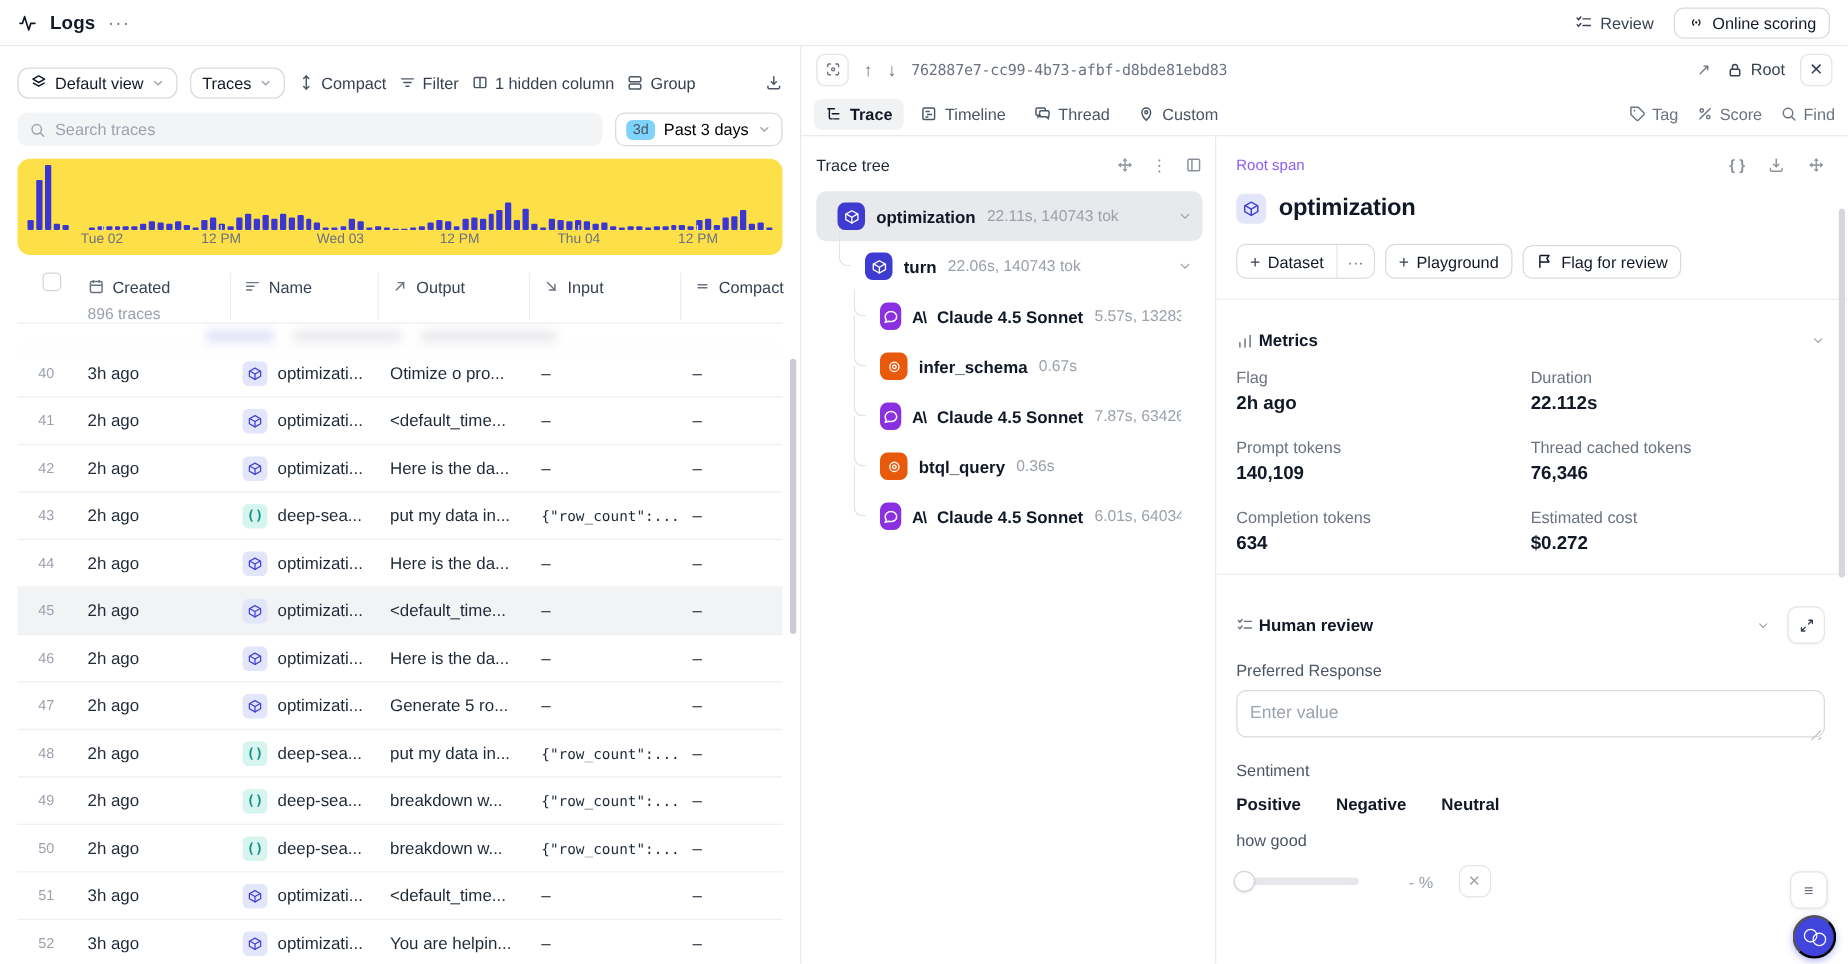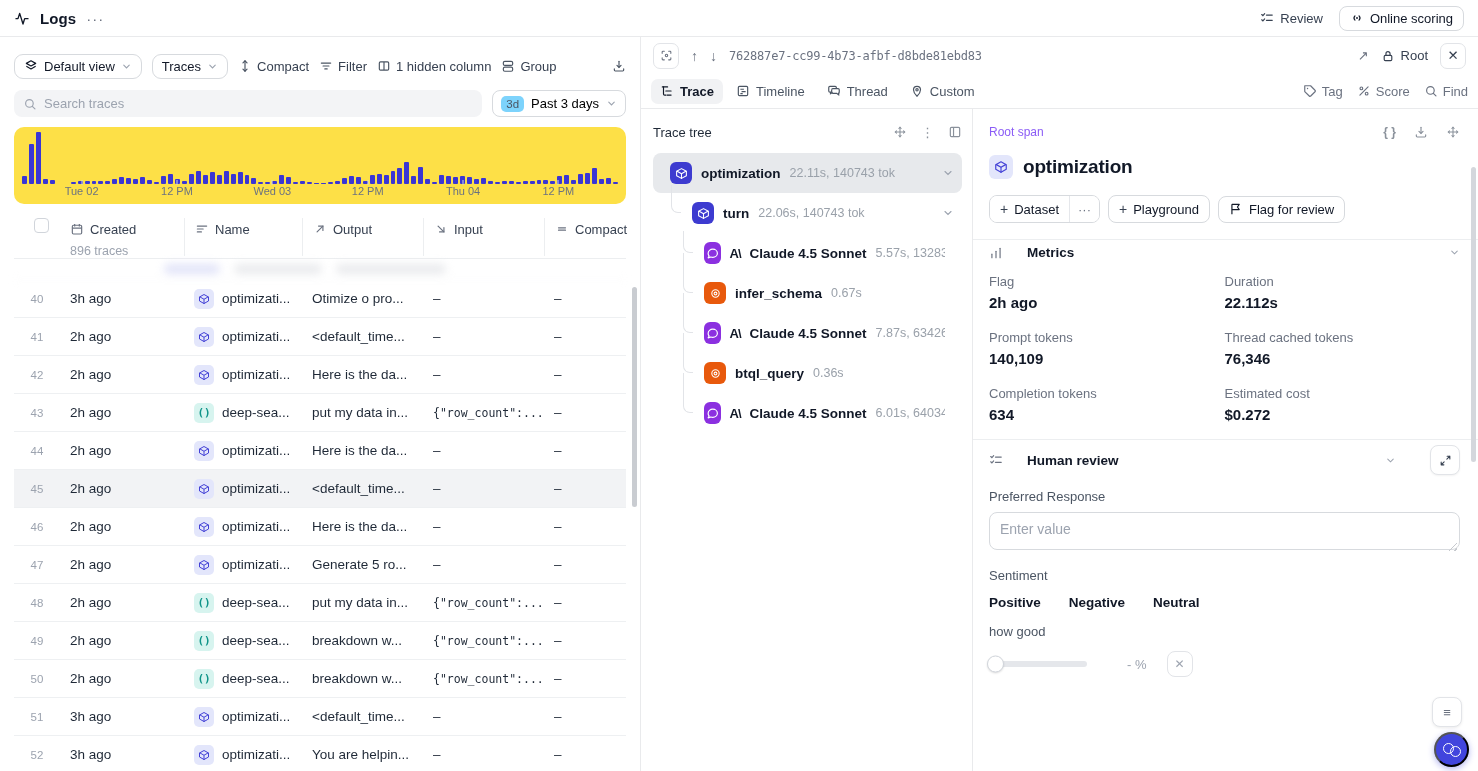--- a/index.html
+++ b/index.html
@@ -133,21 +133,21 @@
   .span-title { font-size:19px; font-weight:700; letter-spacing:-.2px; }
   .action-row { display:flex; align-items:center; gap:8px; margin-top:16px; }
   .split-btn { display:flex; align-items:stretch; border:1px solid #d7dade; border-radius:8px; overflow:hidden; }
   .split-btn > button { border:none; background:#fff; font-family:inherit; font-size:13px; display:flex;
     align-items:center; gap:6px; padding:5px 10px; cursor:pointer; color:#111827; }
   .split-btn > .more { border-left:1px solid #e5e7eb; color:#6b7280; padding:5px 8px; }
   .action-row .pill-btn { padding:5px 10px; }
   .plus { color:#374151; font-size:14px; }
 
   .sect-div { border-top:1px solid #eceef0; margin:16px -18px 0 -16px; }
-  .sect-head { display:flex; align-items:center; gap:24px; margin-top:5px; }
+  .sect-head { display:flex; align-items:center; gap:4px; margin-top:25px; }
   .sect-head .ico { color:#6b7280; }
   .sect-title { font-size:13.5px; font-weight:600; color:#111827; }
   .sect-head .spacer { flex:1; }
   .sect-head .chev { color:#9ca3af; cursor:pointer; }
   .expand-btn { width:30px; height:30px; border:1px solid #e2e4e8; border-radius:8px; background:#fff;
     box-shadow:0 1px 2px rgba(0,0,0,.05); display:flex; align-items:center; justify-content:center; color:#374151; cursor:pointer; }
 
   .metrics-grid { display:grid; grid-template-columns:1fr 1fr; row-gap:19px; margin-top:14px; }
   .metric .mlabel { font-size:13px; color:#6b7280; margin-bottom:5px; }
   .metric .mvalue { font-size:15px; font-weight:600; color:#111827; }

